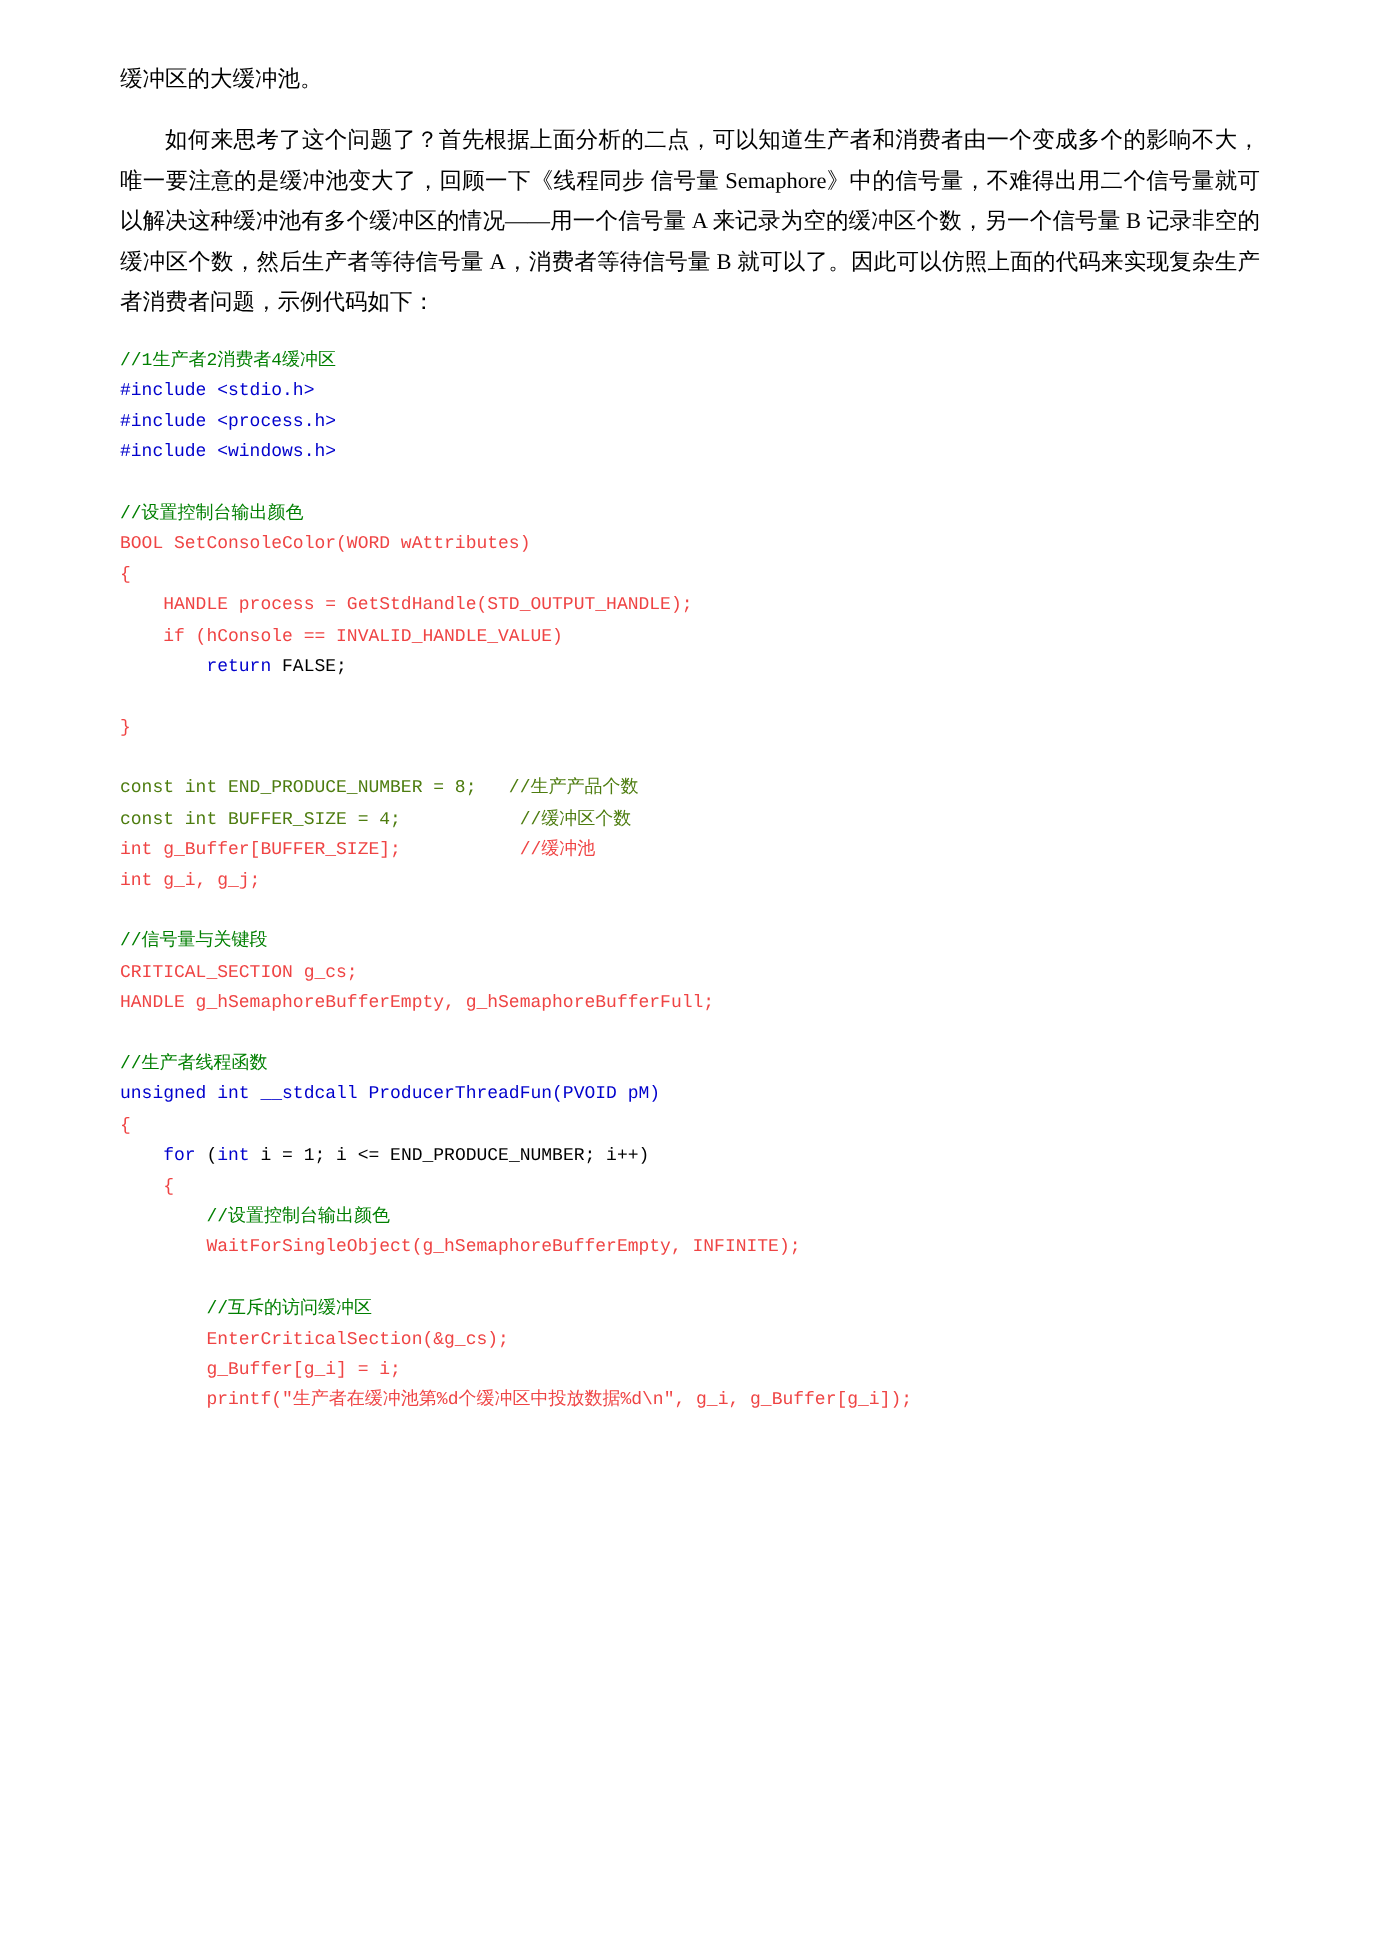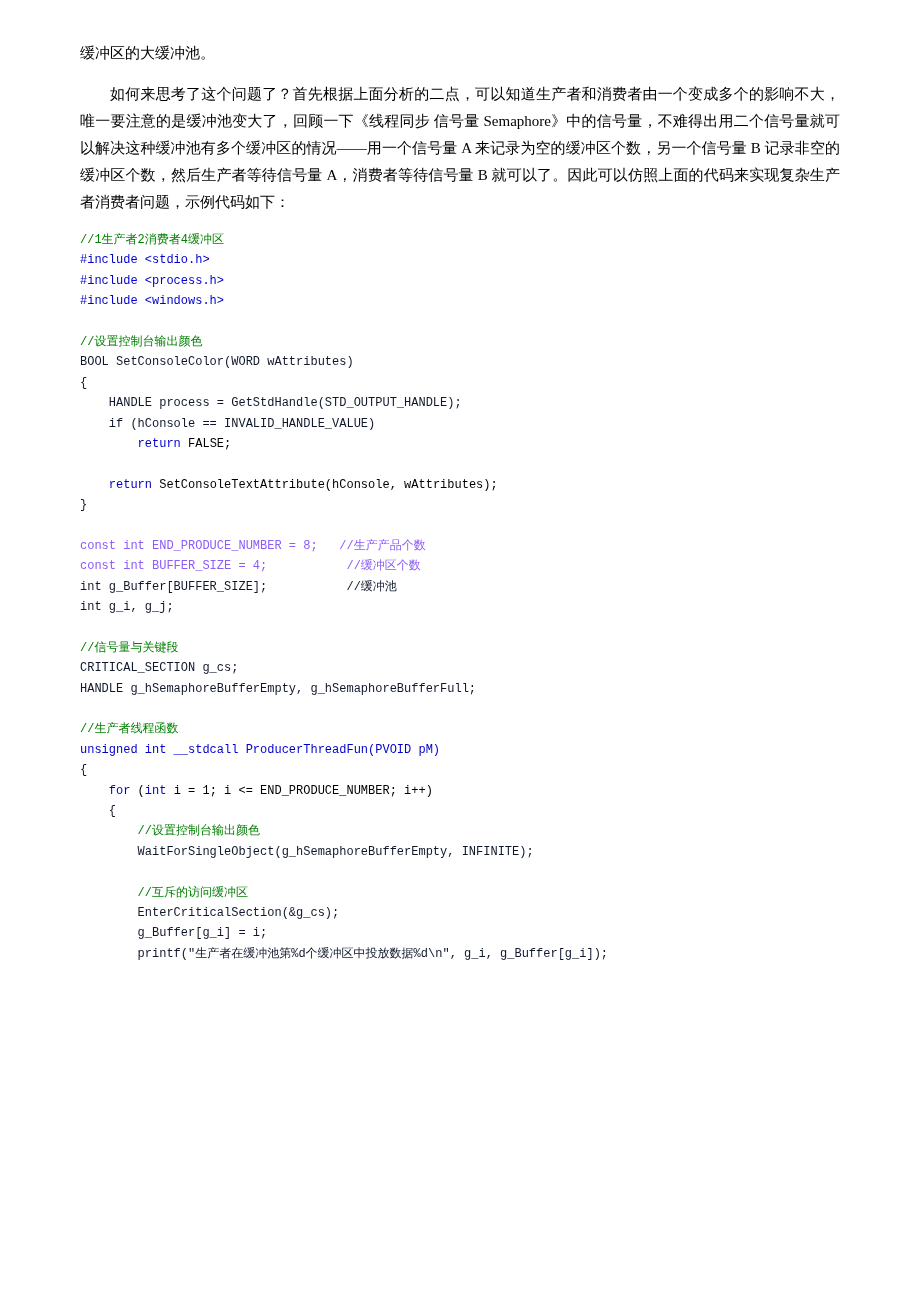--- a/index.html
+++ b/index.html
@@ -36,27 +36,27 @@
       color: #007f00;
     }
     .code-include {
       color: #0000cc;
     }
     .code-keyword {
       color: #0000cc;
       text-align: center;
     }
     .code-normal {
-      color: #0f172a;
+      color: #ef4444;
     }
     .code-unsigned {
       color: #0000cc;
     }
     .code-const {
-      color: #8b5cf6;
+      color: #4d7c0f;
     }
     .code-line {
       display: block;
       white-space: pre;
     }
     .section-gap {
       margin-top: 10px;
     }
   </style>
 </head>
@@ -79,21 +79,20 @@
     <span class="code-line code-include">#include &lt;windows.h&gt;</span>
     <span class="code-line">&nbsp;</span>
 
     <span class="code-line code-comment-cn">//设置控制台输出颜色</span>
     <span class="code-line code-normal">BOOL SetConsoleColor(WORD wAttributes)</span>
     <span class="code-line code-normal">{</span>
     <span class="code-line code-normal">    HANDLE process = GetStdHandle(STD_OUTPUT_HANDLE);</span>
     <span class="code-line code-normal">    if (hConsole == INVALID_HANDLE_VALUE)</span>
     <span class="code-line">        <span class="code-keyword">return</span> FALSE;</span>
     <span class="code-line">&nbsp;</span>
-    <span class="code-line">    <span class="code-keyword">return</span> SetConsoleTextAttribute(hConsole, wAttributes);</span>
     <span class="code-line code-normal">}</span>
     <span class="code-line">&nbsp;</span>
 
     <span class="code-line"><span class="code-const">const int END_PRODUCE_NUMBER = 8;   //生产产品个数</span></span>
     <span class="code-line"><span class="code-const">const int BUFFER_SIZE = 4;           //缓冲区个数</span></span>
     <span class="code-line code-normal">int g_Buffer[BUFFER_SIZE];           //缓冲池</span>
     <span class="code-line code-normal">int g_i, g_j;</span>
     <span class="code-line">&nbsp;</span>
 
     <span class="code-line code-comment-cn">//信号量与关键段</span>

